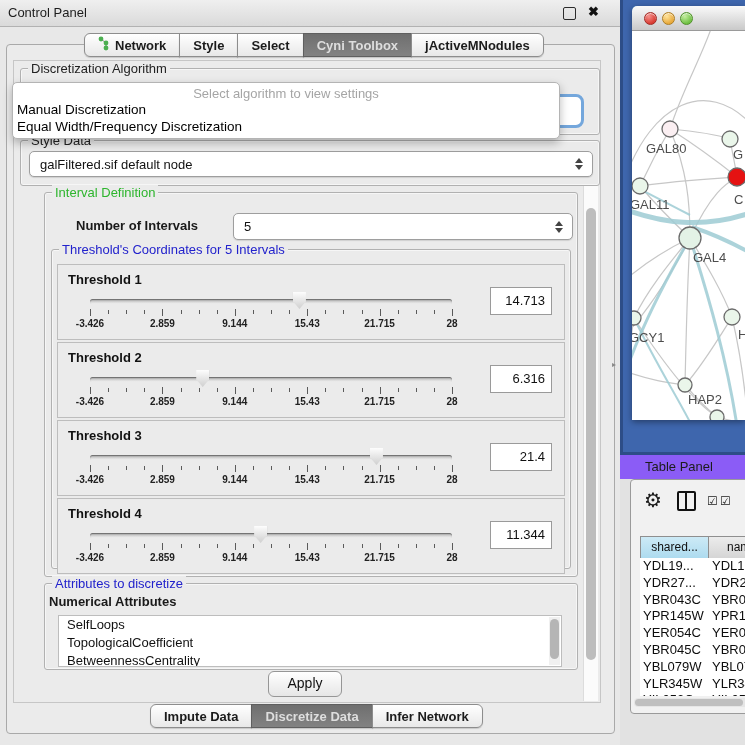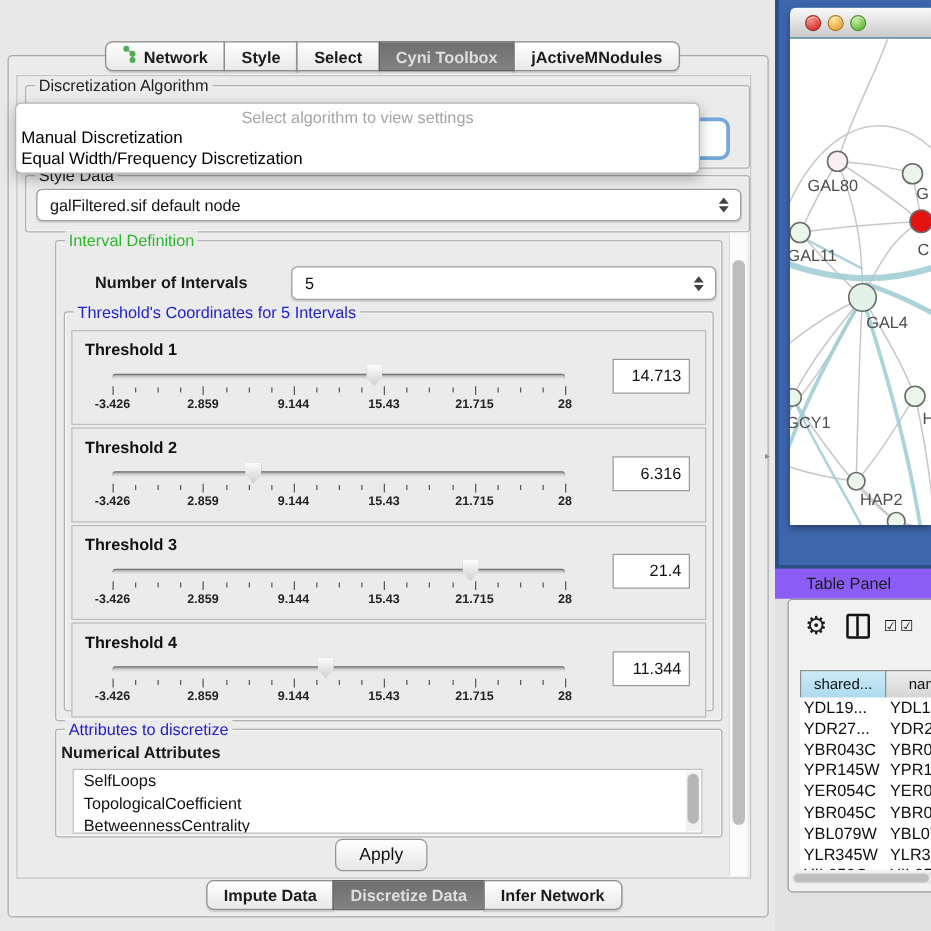--- a/index.html
+++ b/index.html
@@ -14,21 +14,21 @@
   #float-btn{position:absolute;left:563px;top:7px;width:11px;height:11px;border:1.6px solid #2c2c2c;border-radius:2px;background:transparent;}
   #close-btn{position:absolute;left:588px;top:4px;font-size:13px;font-weight:bold;color:#111;}
 
   #content-panel{left:6px;top:44px;width:607px;height:688px;background:#ebebeb;
                  border:1px solid #a9a9a9;border-radius:4px;}
   #inner-viewport{left:13px;top:60px;width:586px;height:641px;background:#ebebeb;border:1px solid #c6c6c6;}
 
   
   .tab-row{display:flex;align-items:stretch;height:24px;z-index:30;}
   #tabs-row{left:84px;top:33px;}
-  #bottom-tabs-row{left:133px;top:704px;padding-left:32px;}
+  #bottom-tabs-row{left:118px;top:704px;padding-left:32px;}
   .tab-seg{display:flex;align-items:center;gap:5px;padding:0 13px;border:1px solid #8d8d8d;margin-left:-1px;
            background:linear-gradient(#ffffff,#e8e8e8);font-size:13px;font-weight:bold;color:#1b1b1b;
            box-shadow:0 1px 1px rgba(0,0,0,.15);}
   .tab-seg:first-child{border-radius:6px 0 0 6px;margin-left:0;}
   .tab-seg:last-child{border-radius:0 6px 6px 0;}
   .tab-seg.sel{background:linear-gradient(#6f6f6f,#828282);color:#dedede;border-color:#5f5f5f;}
 
   
   .group{border:1px solid #b1b1b1;border-radius:3px;box-shadow:inset 0 0 0 1px rgba(255,255,255,.55);}
   .group>.legend{position:absolute;top:-8px;left:7px;background:#ebebeb;padding:0 3px;font-size:13px;white-space:nowrap;}
@@ -122,20 +122,25 @@
 
   #gripper{left:612px;top:360px;width:6px;height:9px;color:#8a8a8a;font-size:8px;line-height:9px;}
 
   svg text{font-family:"Liberation Sans",sans-serif;}
 </style>
 </head>
 <body>
 
 <div id="screen">
 
+  <div id="titlebar" class="abs">
+    <span class="title">Control Panel</span>
+    <span id="float-btn"></span>
+    <span id="close-btn">✖</span>
+  </div>
 
   <div id="content-panel" class="abs"></div>
   <div id="inner-viewport" class="abs"></div>
 
   <div id="tabs-row" class="abs tab-row">
       <div class="tab-seg">
         <span><svg width="12" height="15" viewBox="0 0 12 15">
             <line x1="3" y1="3" x2="8" y2="7" stroke="#8a8a8a"></line>
             <line x1="8" y1="7" x2="8" y2="12" stroke="#8a8a8a"></line>
             <circle cx="3" cy="3" r="2.4" fill="#4caf50"></circle>

